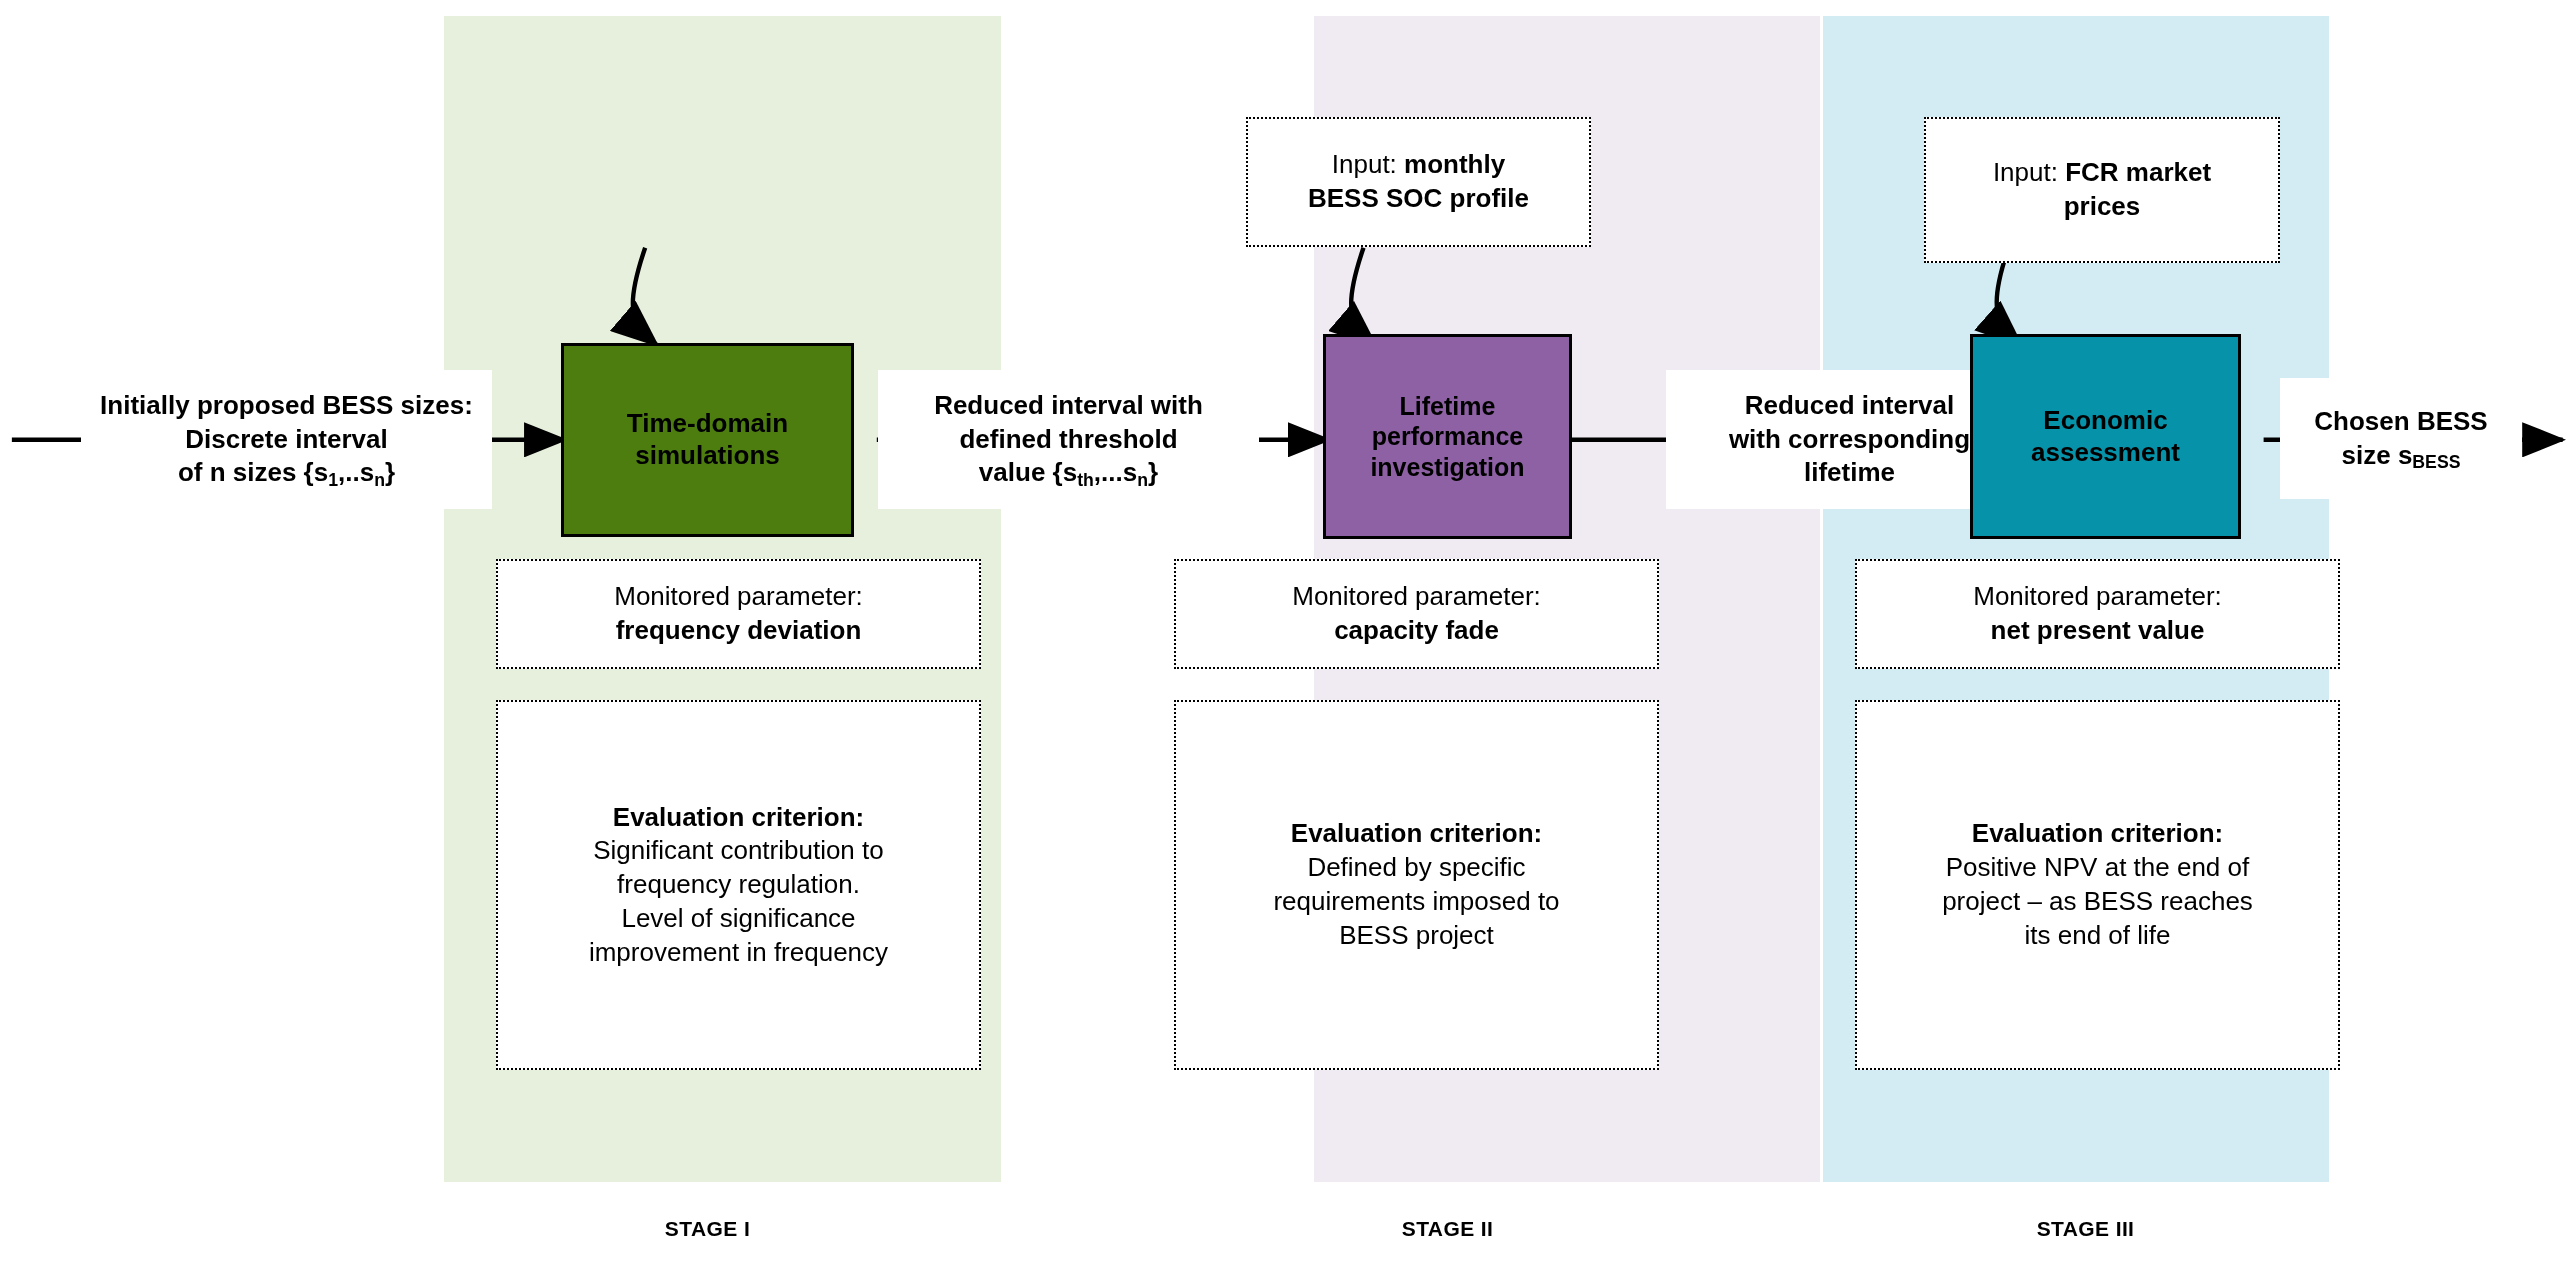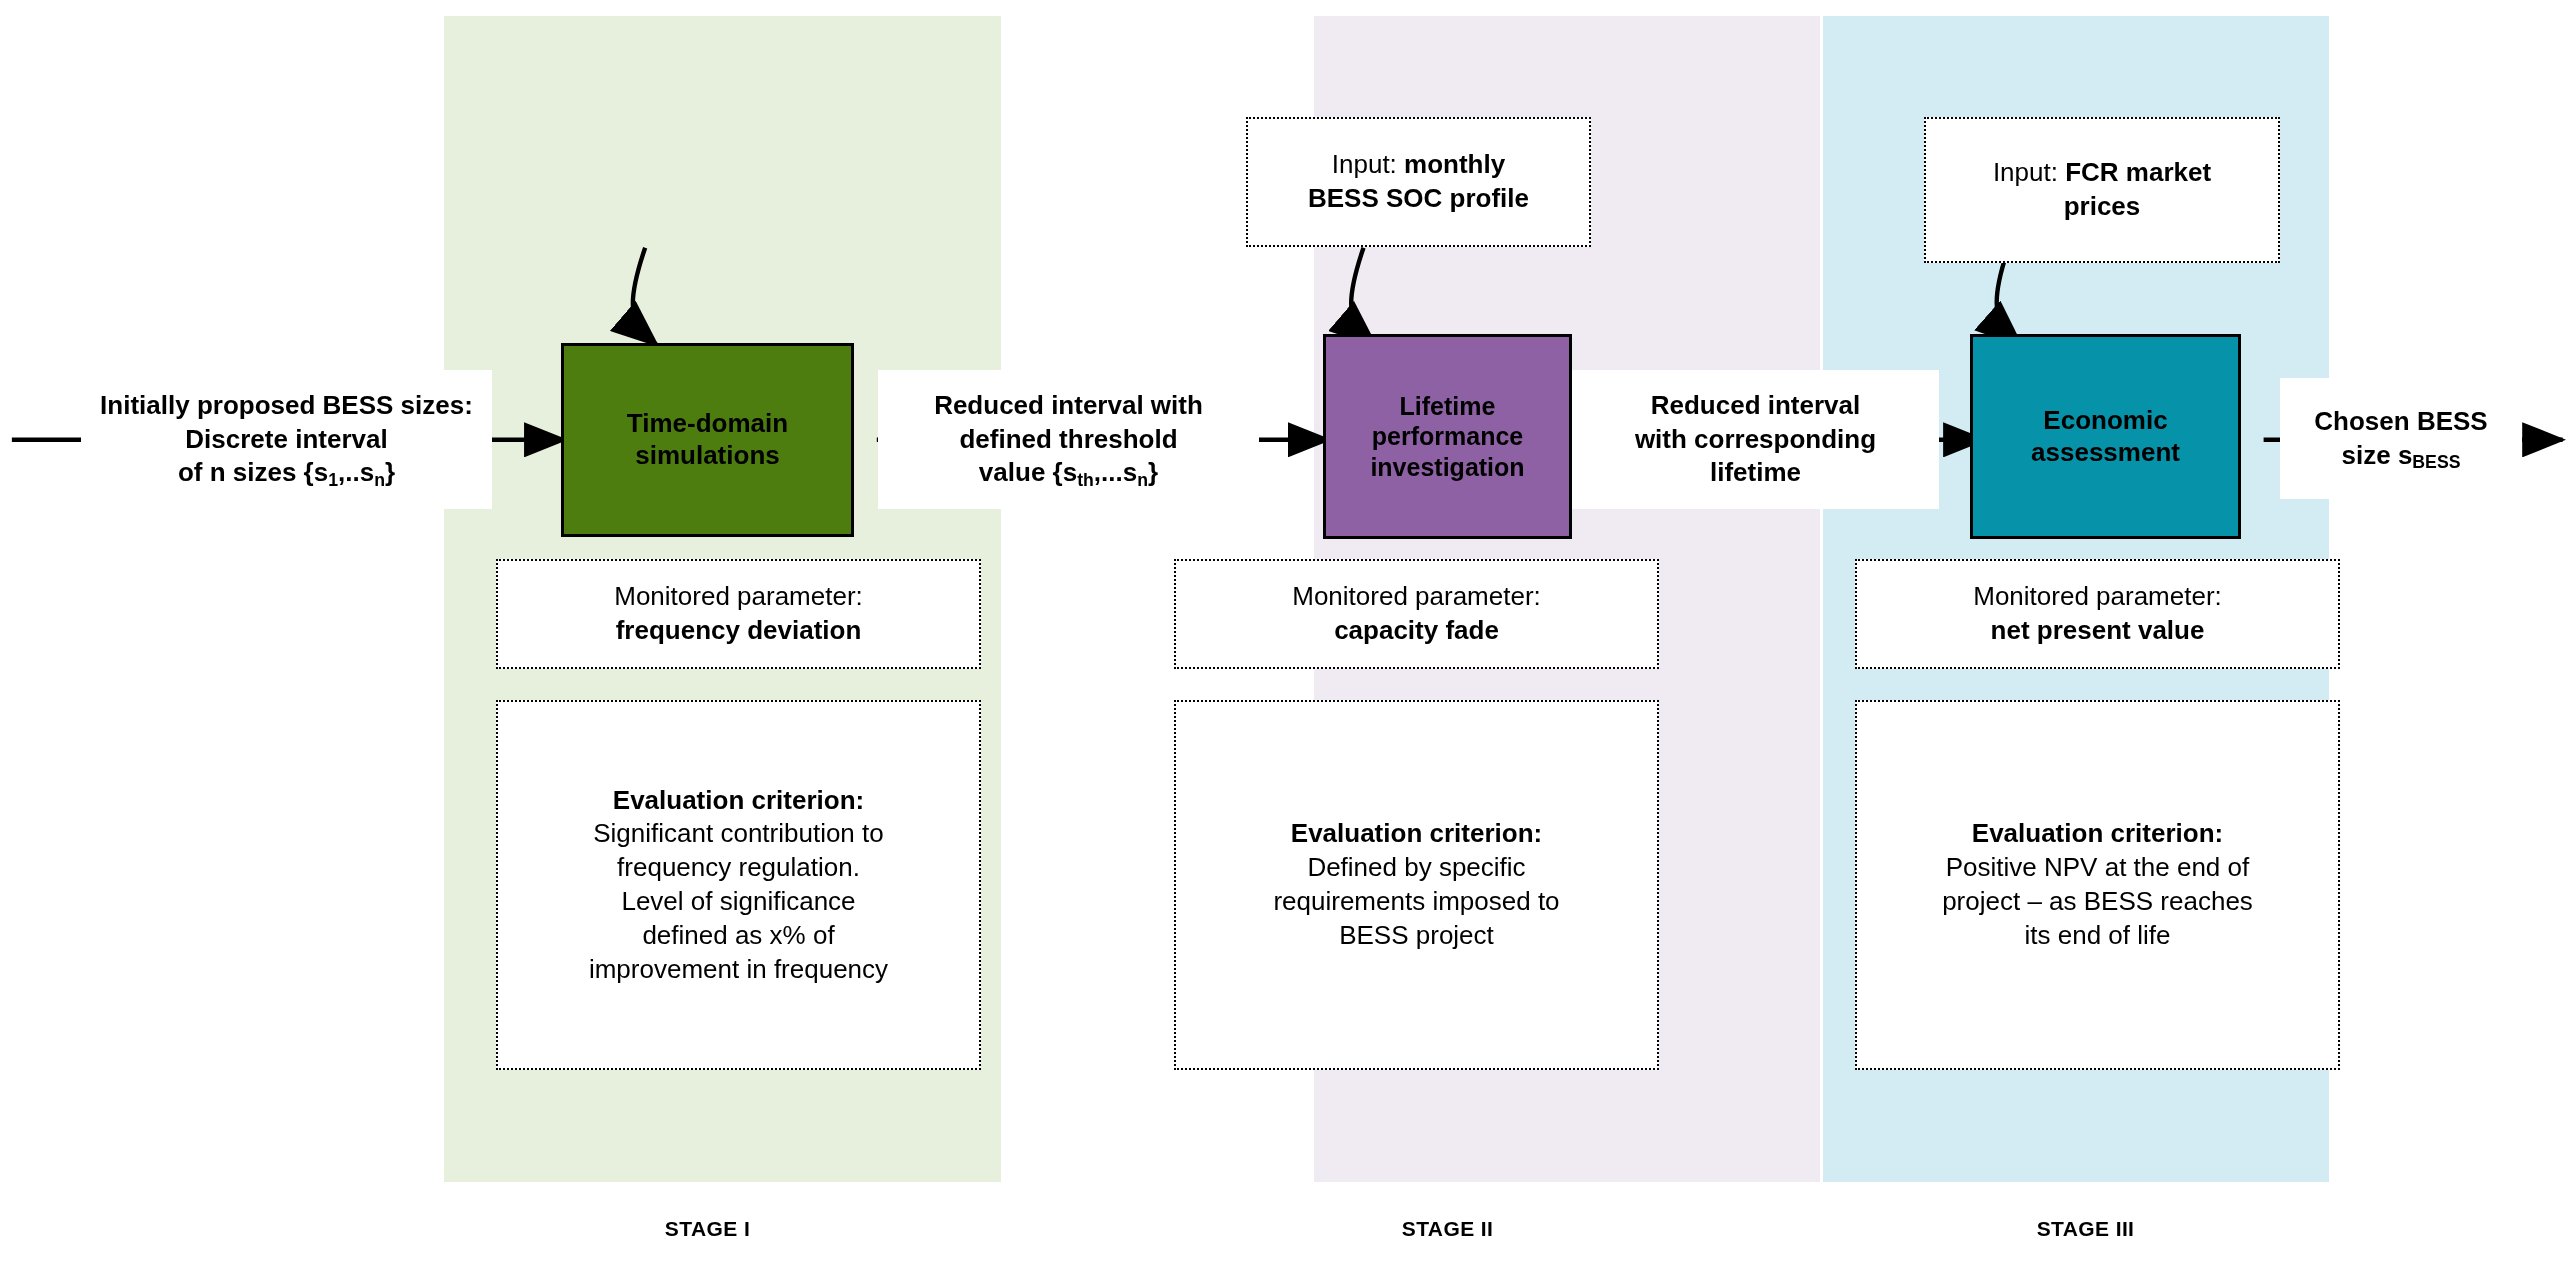--- a/index.html
+++ b/index.html
@@ -119,21 +119,20 @@
       <div class="b">frequency deviation</div>
     </div>
   </div>
 
   <div class="abs dotted t35" style="left:496px;top:700px;width:485px;height:370px;">
     <div class="inner">
       <div class="b">Evaluation criterion:</div>
       <div class="n">Significant contribution to</div>
       <div class="n">frequency regulation.</div>
       <div class="n">Level of significance</div>
-      <div class="n">defined as x% of</div>
       <div class="n">improvement in frequency</div>
     </div>
   </div>
 
   <div class="stage-caption" style="left:561px;top:1217px;width:293px;">STAGE I</div>
 
   <div class="abs dotted t35" style="left:1246px;top:117px;width:345px;height:130px;">
     <div class="inner">
       <div><span class="n">Input: </span><span class="b">monthly</span></div>
       <div class="b">BESS SOC profile</div>
@@ -141,21 +140,21 @@
   </div>
 
   <div class="abs process t34" id="proc-2" style="left:1323px;top:334px;width:249px;height:205px;">
     <div>
       <div>Lifetime</div>
       <div>performance</div>
       <div>investigation</div>
     </div>
   </div>
 
-  <div class="abs white-label t35" style="left:1572px;top:370px;width:367px;height:139px;">
+  <div class="abs white-label t35" style="left:1666px;top:370px;width:367px;height:139px;">
     <div>
       <div>Reduced interval</div>
       <div>with corresponding</div>
       <div>lifetime</div>
     </div>
   </div>
 
   <div class="abs dotted t35" style="left:1174px;top:559px;width:485px;height:110px;">
     <div class="inner">
       <div class="n">Monitored parameter:</div>

